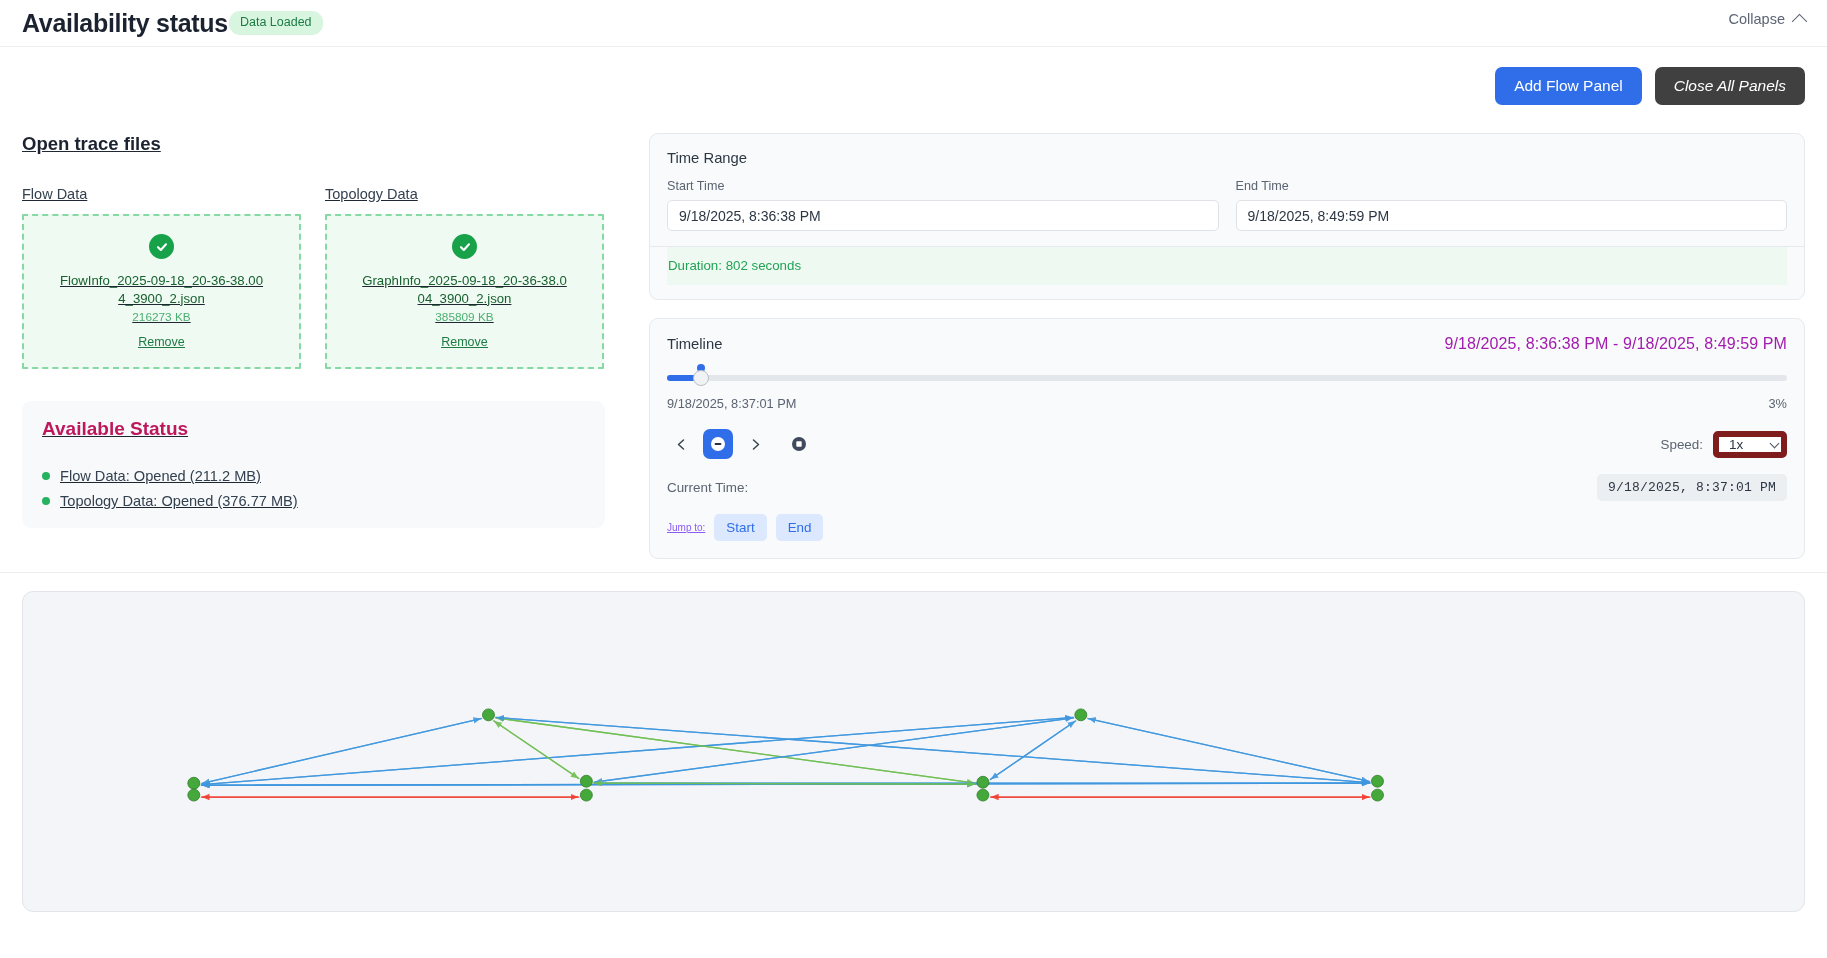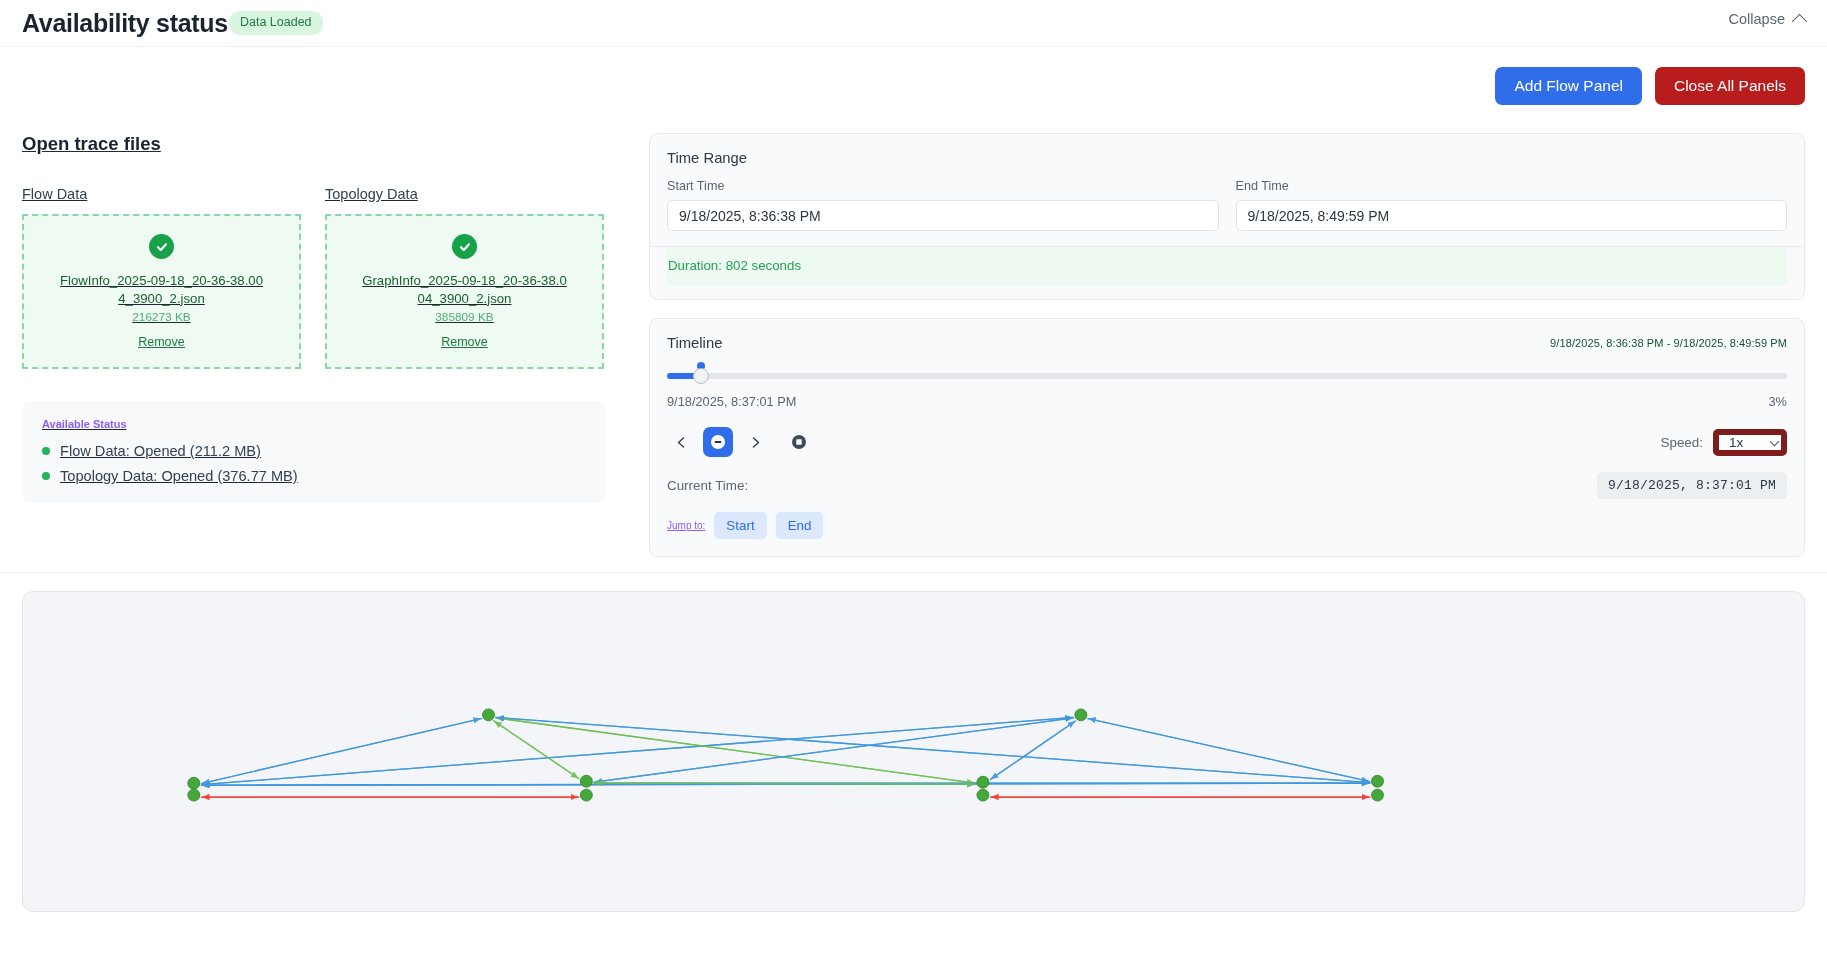--- a/index.html
+++ b/index.html
@@ -73,21 +73,21 @@
     border-radius: 7px;
     font-size: 15.5px;
     font-family: inherit;
     cursor: pointer;
     padding: 0 19px;
     height: 38px;
     line-height: 38px;
     white-space: nowrap;
   }
   .btn-primary { background: #2f6ee8; color: #fff; }
-  .btn-dark { background: #b91c1c; color: #fff; }
+  .btn-dark { background: #404040; color: #fff; font-style: italic; }
 
   
   .main-cols {
     display: flex;
     align-items: flex-start;
     padding: 16px 22px 0 22px;
     gap: 22px;
     height: 455px;
   }
   .left-col { width: 605px; flex: 0 0 605px; text-decoration: underline; }
@@ -150,24 +150,24 @@
   }
 
   .status-card {
     margin-top: 32px;
     background: #f7f9fb;
     border-radius: 9px;
     padding: 17px 20px 19px;
     width: 583px;
   }
   .status-card h4 {
-    font-size: 11px;
+    font-size: 19px;
     font-weight: 700;
-    color: #8b5cf6;
-    margin-bottom: 13px;
+    color: #be185d;
+    margin-bottom: 28px;
   }
   .status-line {
     display: flex;
     align-items: center;
     gap: 10px;
     font-size: 14.6px;
     color: #33404f;
     margin-bottom: 9px;
   }
   .status-line:last-child { margin-bottom: 0; }
@@ -190,22 +190,22 @@
     display: flex;
     align-items: center;
     justify-content: space-between;
     margin-bottom: 13px;
   }
   .panel-title {
     font-size: 14.8px;
     color: #2c3744;
   }
   .panel-range {
-    font-size: 11px;
-    color: #14532d;
+    font-size: 16px;
+    color: #a21caf;
     letter-spacing: 0.1px;
   }
   .field-row { display: flex; gap: 17px; }
   .field { flex: 1 1 0; }
   .field-label {
     font-size: 12.6px;
     color: #5b6472;
     margin-bottom: 7px;
     display: block;
   }

